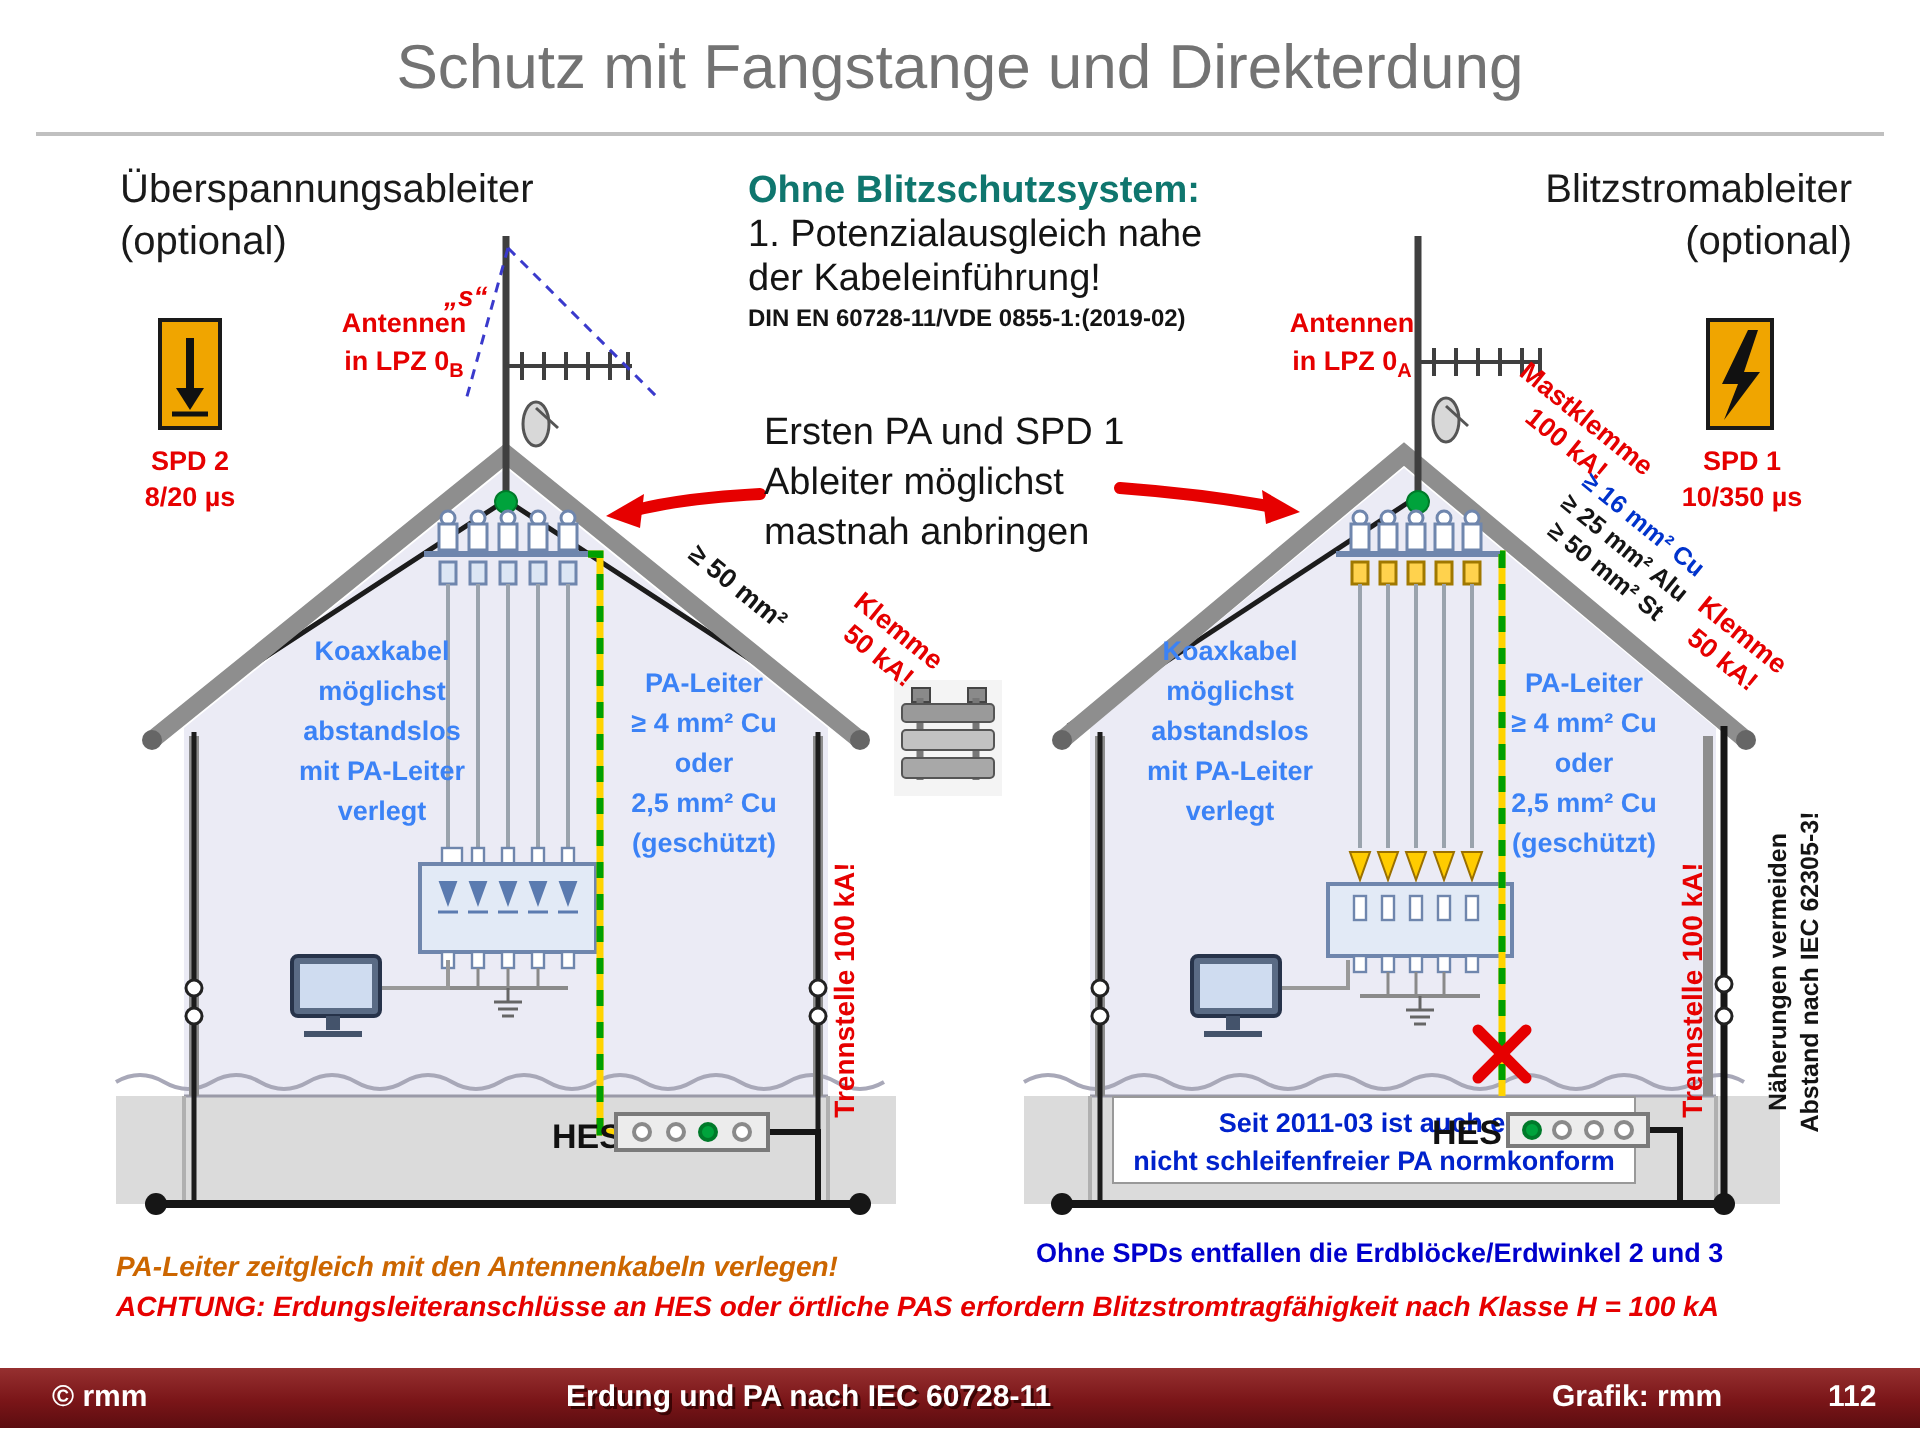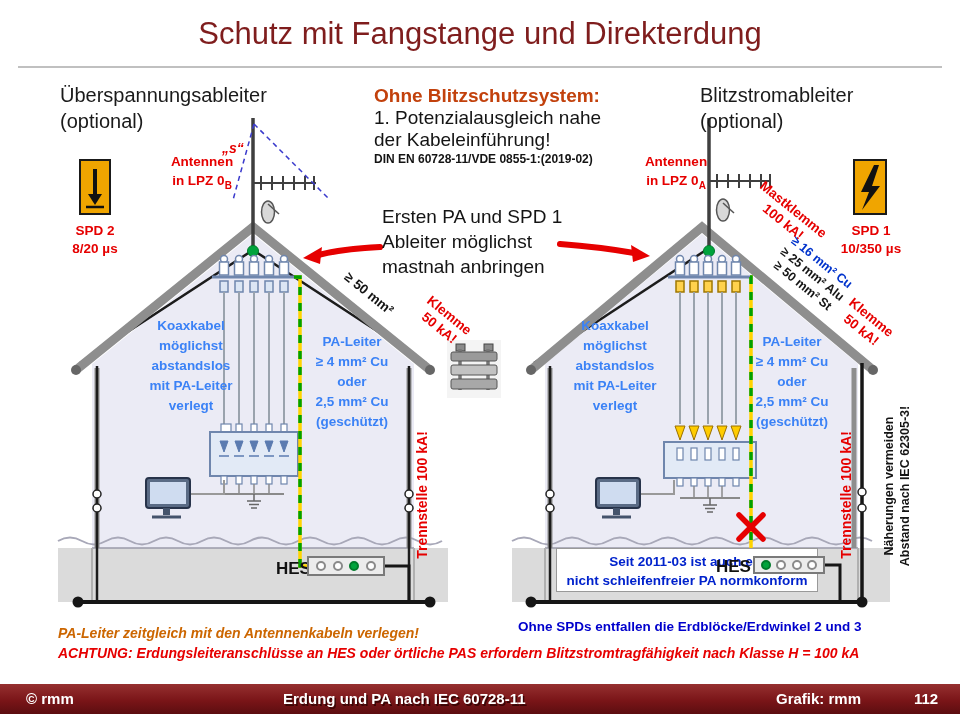--- a/index.html
+++ b/index.html
@@ -2,24 +2,24 @@
 <html><head>
 <meta charset="utf-8">
 <style>
   * { margin:0; padding:0; box-sizing:border-box; }
   html,body { width:960px; height:720px; }
   body { background:#fff; font-family:"Liberation Sans", sans-serif; overflow:hidden; }
   #canvas { position:relative; width:960px; height:720px; background:#fff; }
   .abs { position:absolute; }
   .pre { white-space:pre-line; }
   .ctr { text-align:center; }
-  .rgt { }
-  .title { font-size:31px; color:#7f1d1d; }
+  .rgt { text-align:right; }
+  .title { font-size:31px; color:#737373; }
   .colhead { font-size:20px; color:#1a1a1a; }
-  .bluehead { font-size:19px; font-weight:bold; color:#c2410c; }
+  .bluehead { font-size:19px; font-weight:bold; color:#0f766e; }
   .cline { font-size:19px; color:#141414; }
   .norm { font-size:12px; font-weight:bold; color:#141414; }
   .advice { font-size:19px; color:#141414; line-height:25px; }
   .redb { color:#e60000; font-weight:bold; }
   .greenb { color:#3b82f6; font-weight:bold; }
   .lab { font-size:13.5px; line-height:19px; }
   .lab20 { font-size:13.5px; line-height:20px; }
   .rot39 { transform:rotate(39deg); }
   .rotm90 { transform:rotate(-90deg); }
   .sub { font-size:10px; vertical-align:sub; }

